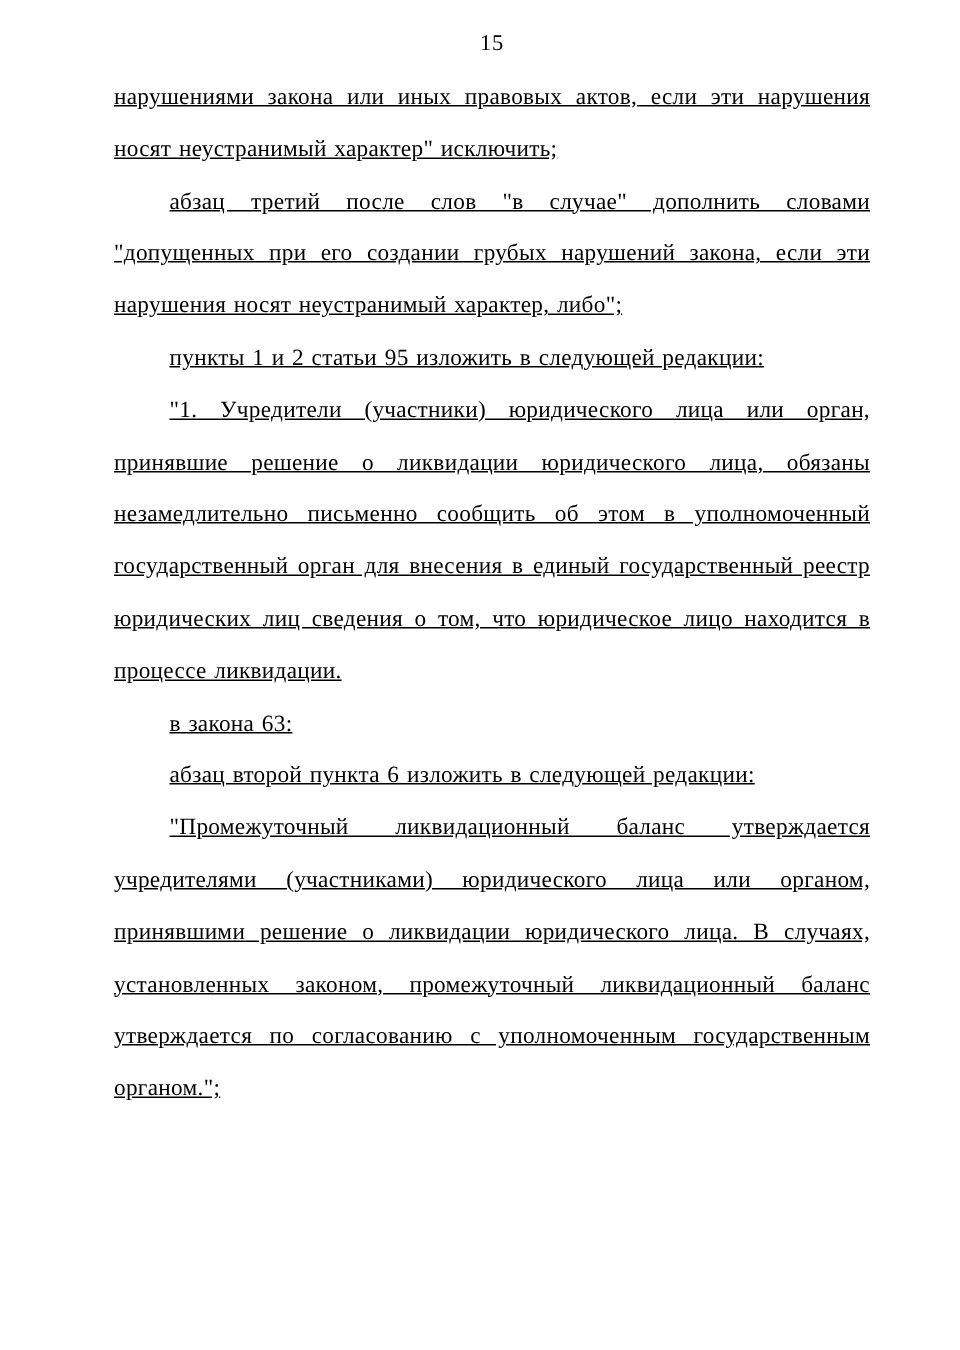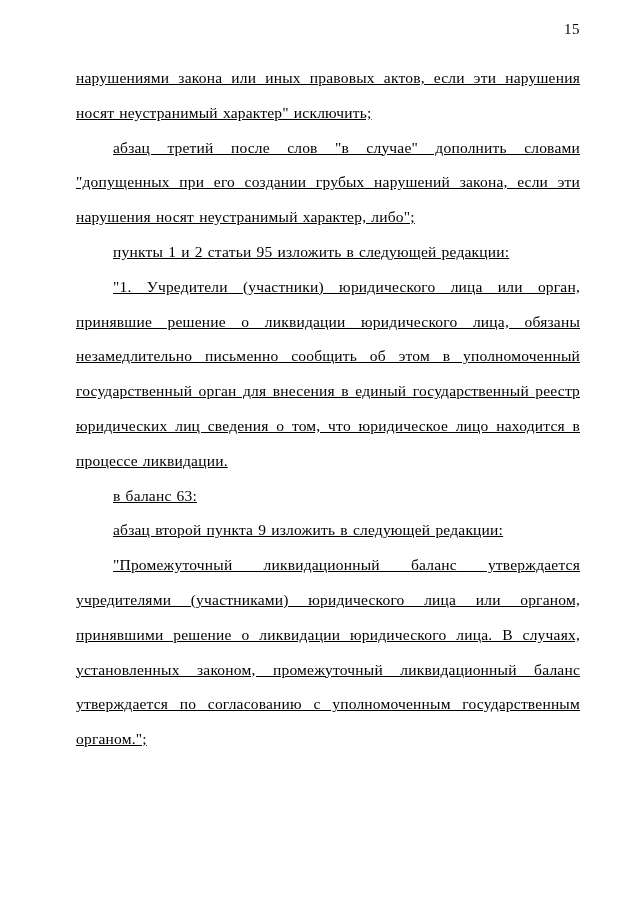--- a/index.html
+++ b/index.html
@@ -15,24 +15,24 @@
     color: #000000;
   }
   .page {
     box-sizing: border-box;
     width: 640px;
     height: 900px;
     padding: 20px 60px 10px 76px;
     background: #ffffff;
   }
   .page-number {
-    text-align: right;
+    text-align: center;
     font-size: 15px;
     line-height: 18px;
-    margin: 0 0 23px 0;
+    margin: 0 0 10px 0;
     letter-spacing: 0.5px;
   }
   .document-body p.para {
     margin: 0;
     font-size: 15.5px;
     line-height: 34.8px;
     text-align: justify;
     word-spacing: 1px;
     letter-spacing: 0.2px;
     text-decoration: underline;
@@ -44,17 +44,17 @@
 </head>
 <body>
 
 <div class="page">
   <div class="page-number">15</div>
   <div class="document-body">
       <p class="para">нарушениями закона или иных правовых актов, если эти нарушения носят неустранимый характер" исключить;</p>
       <p class="para indent">абзац третий после слов "в случае" дополнить словами "допущенных при его создании грубых нарушений закона, если эти нарушения носят неустранимый характер, либо";</p>
       <p class="para indent">пункты 1 и 2 статьи 95 изложить в следующей редакции:</p>
       <p class="para indent">"1. Учредители (участники) юридического лица или орган, принявшие решение о ликвидации юридического лица, обязаны незамедлительно письменно сообщить об этом в уполномоченный государственный орган для внесения в единый государственный реестр юридических лиц сведения о том, что юридическое лицо находится в процессе ликвидации.</p>
-      <p class="para indent">в баланс 63:</p>
-      <p class="para indent">абзац второй пункта 9 изложить в следующей редакции:</p>
+      <p class="para indent">в закона 63:</p>
+      <p class="para indent">абзац второй пункта 6 изложить в следующей редакции:</p>
       <p class="para indent">"Промежуточный ликвидационный баланс утверждается учредителями (участниками) юридического лица или органом, принявшими решение о ликвидации юридического лица. В случаях, установленных законом, промежуточный ликвидационный баланс утверждается по согласованию с уполномоченным государственным органом.";</p>
     </div>
 </div>
 
 </body></html>

